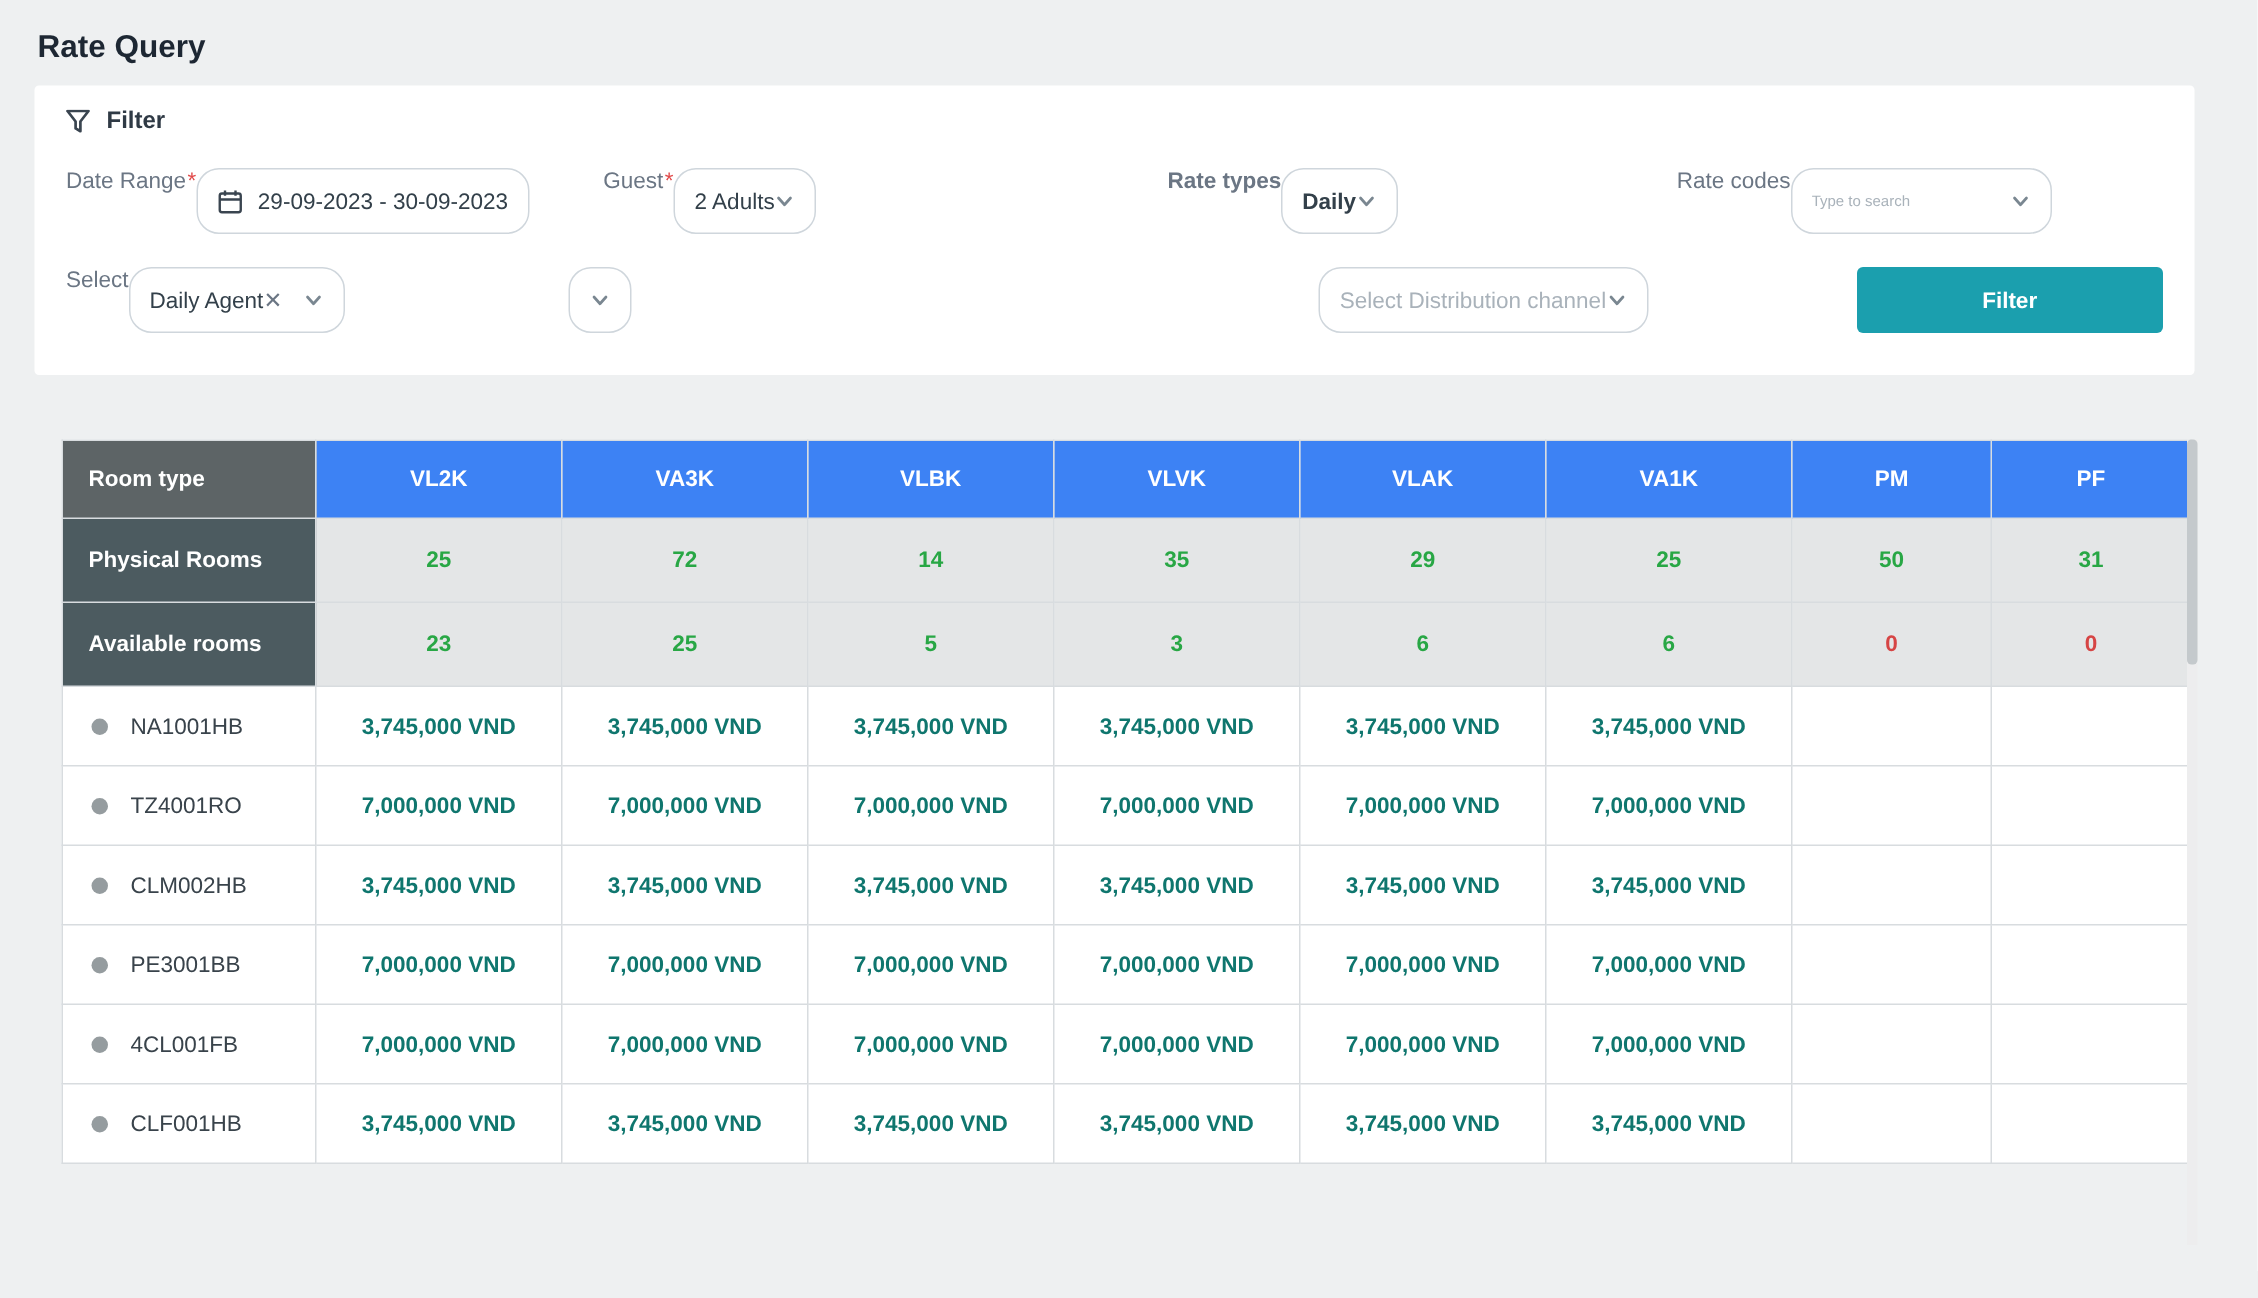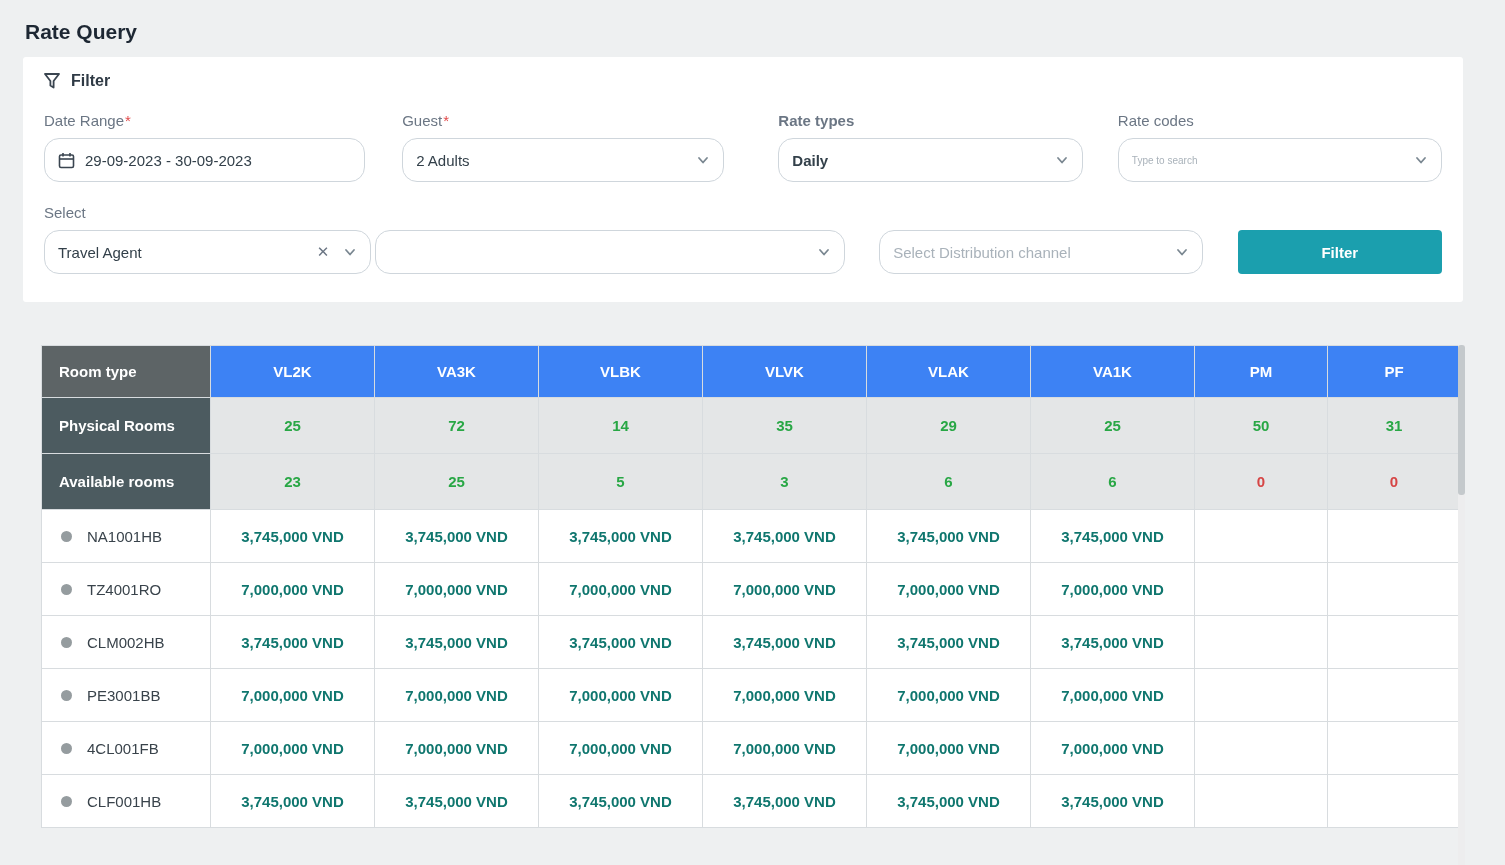--- a/index.html
+++ b/index.html
@@ -23,21 +23,21 @@
     width: 1440px;
     background: #ffffff;
     border-radius: 3px;
     padding: 15px 21px 28px 21px;
   }
   .filter-head { display: flex; align-items: center; gap: 11px; }
   .filter-head .title { font-size: 16px; font-weight: 700; color: #2f3a45; }
   .funnel { width: 16px; height: 16px; display: inline-block; }
 
   .field-row { display: flex; margin-top: 22px; align-items: flex-end; }
-  .field { display: flex; flex-direction: column; }
+  .field { display: flex; }
   .field-label { font-size: 15px; color: #6b7684; margin-bottom: 9px; }
   .req { color: #e14a4a; margin-left: 1px; }
 
   .control {
     height: 44px;
     background: #fff;
     border: 1px solid #cfd6dc;
     border-radius: 15px;
     display: flex;
     align-items: center;
@@ -177,21 +177,21 @@
               <polyline points="3,5 7,9.5 11,5" fill="none" stroke="#7a8791" stroke-width="1.8" stroke-linecap="round" stroke-linejoin="round"></polyline>
             </svg>
         </div>
       </div>
     </div>
 
     <div class="field-row">
       <div class="field w-select">
         <span class="field-label">Select</span>
         <div class="control">
-          <span class="value">Travel Agent</span>
+          <span class="value">Daily Agent</span>
           <span class="clear-x">✕</span>
           <svg class="chev" viewBox="0 0 14 14">
               <polyline points="3,5 7,9.5 11,5" fill="none" stroke="#7a8791" stroke-width="1.8" stroke-linecap="round" stroke-linejoin="round"></polyline>
             </svg>
         </div>
       </div>
 
       <div class="field w-second">
         <span class="field-label">&nbsp;</span>
         <div class="control">

